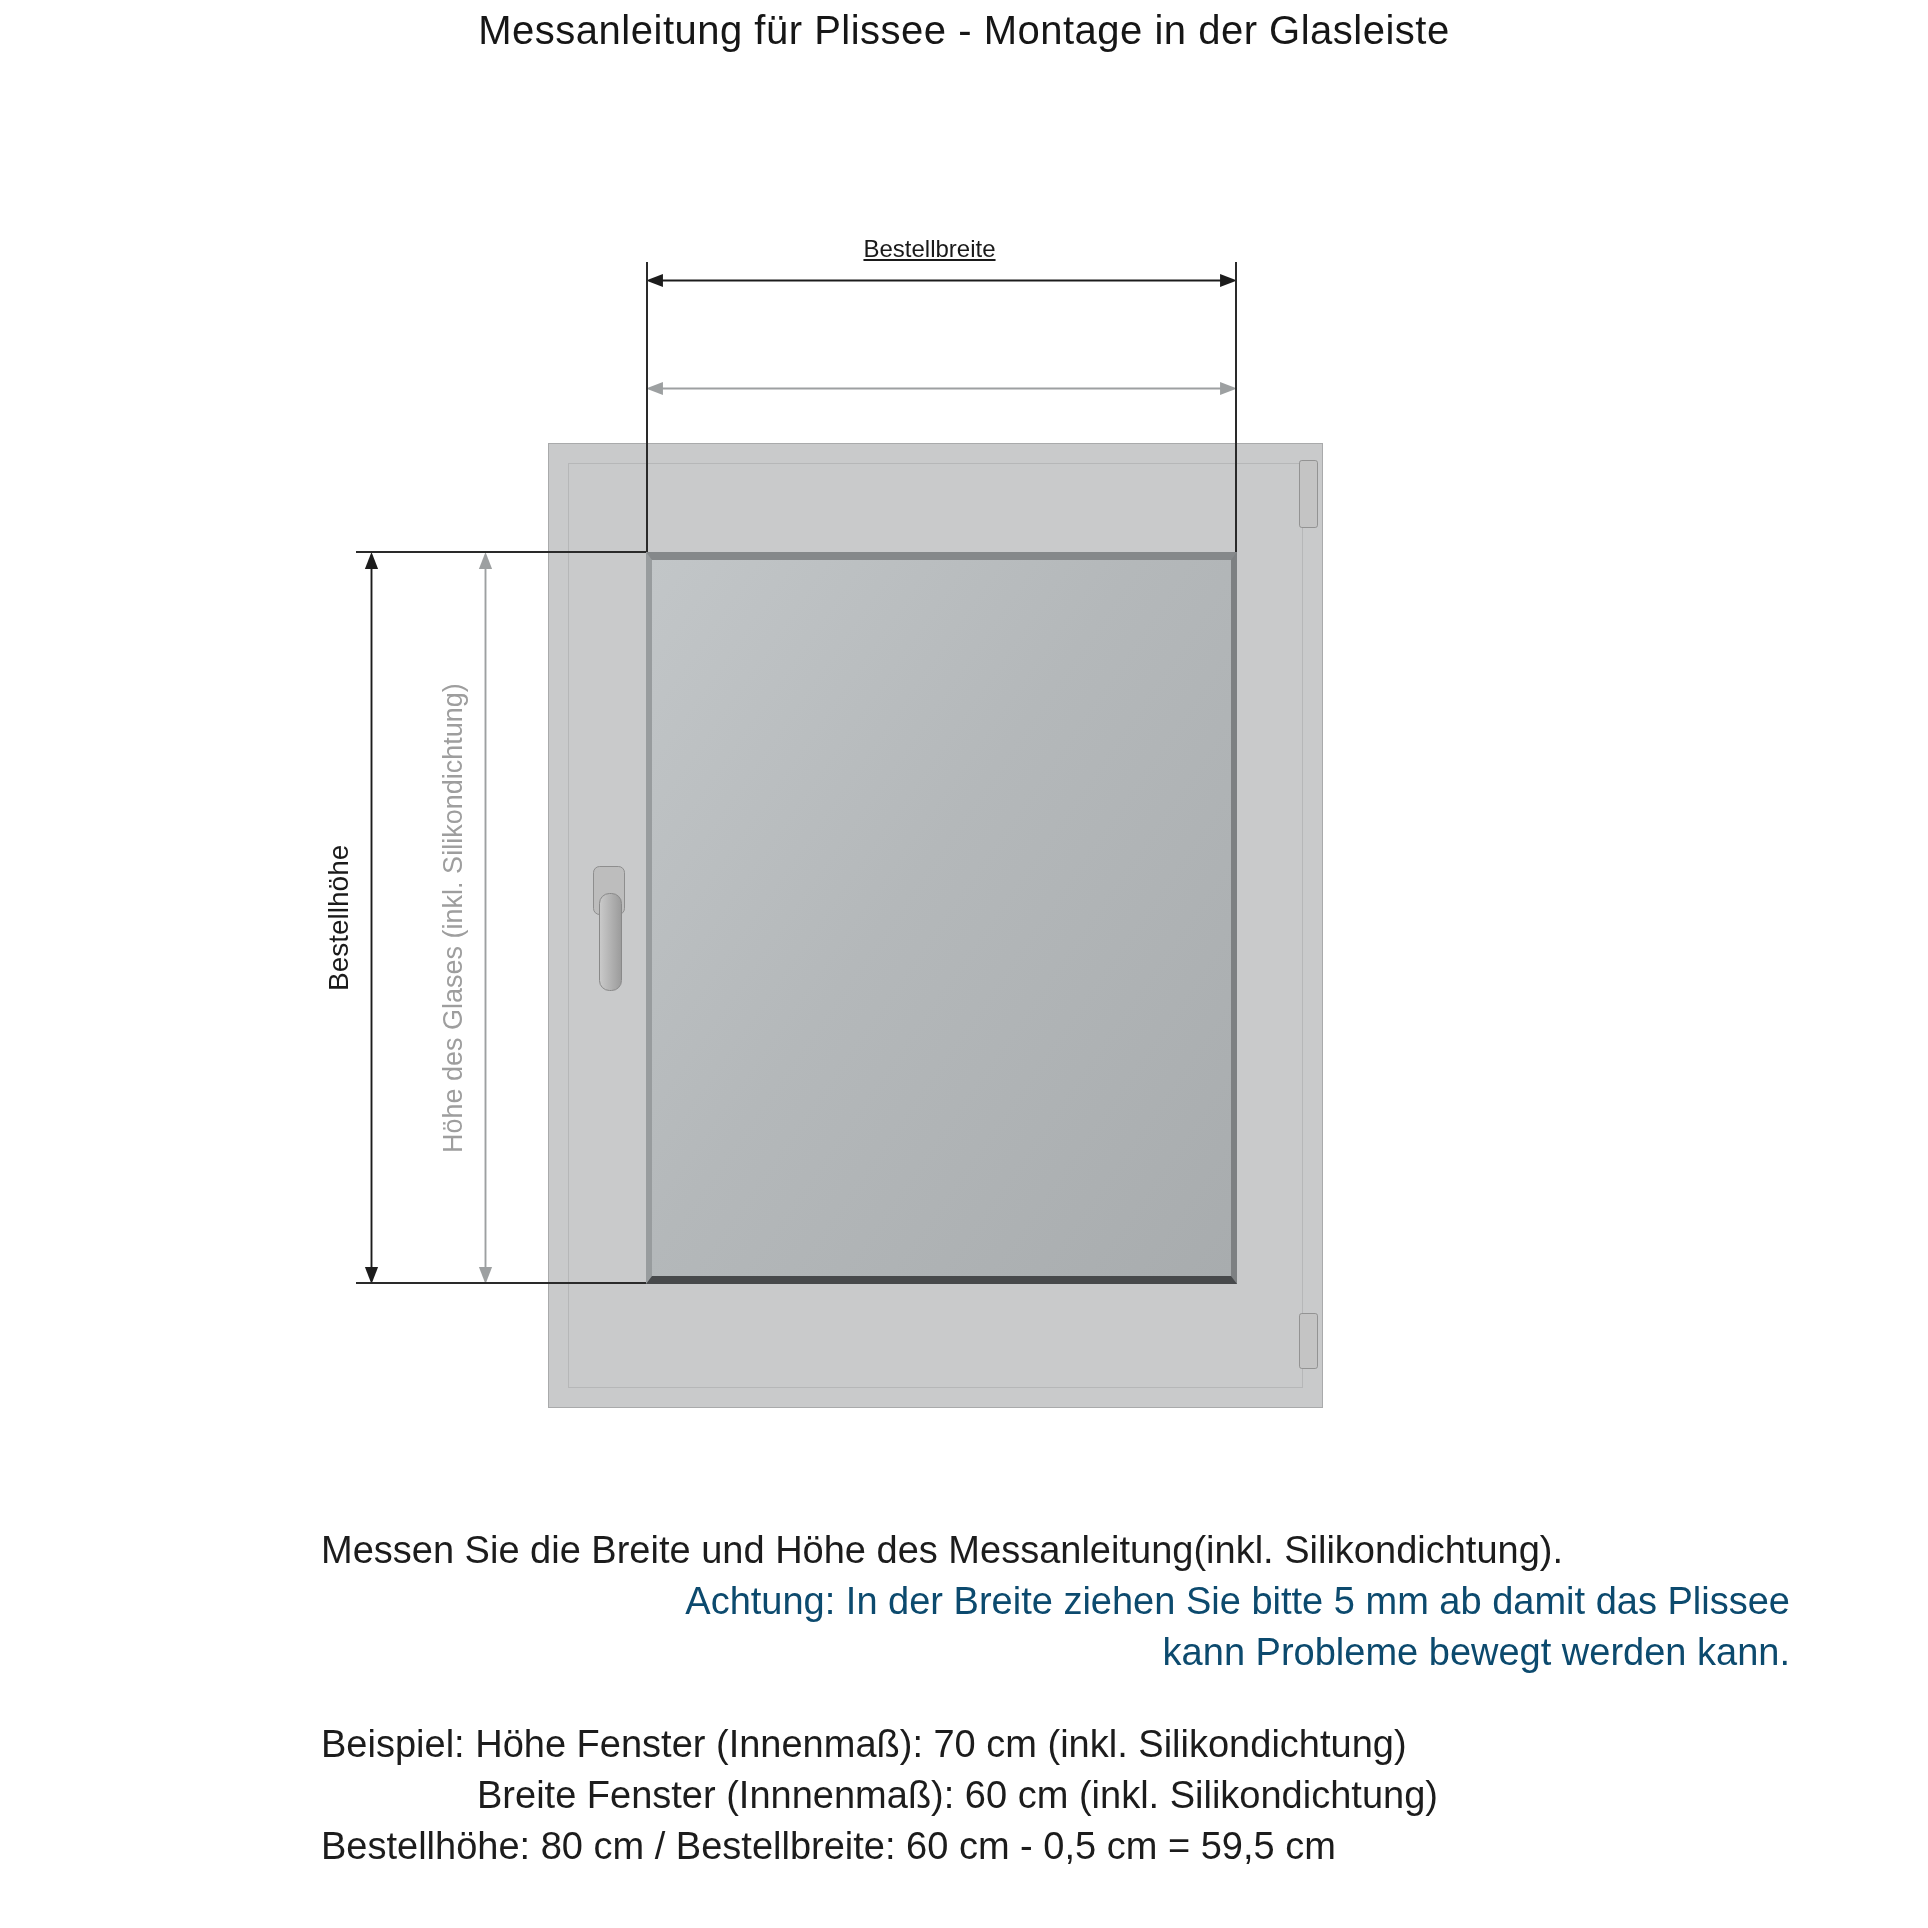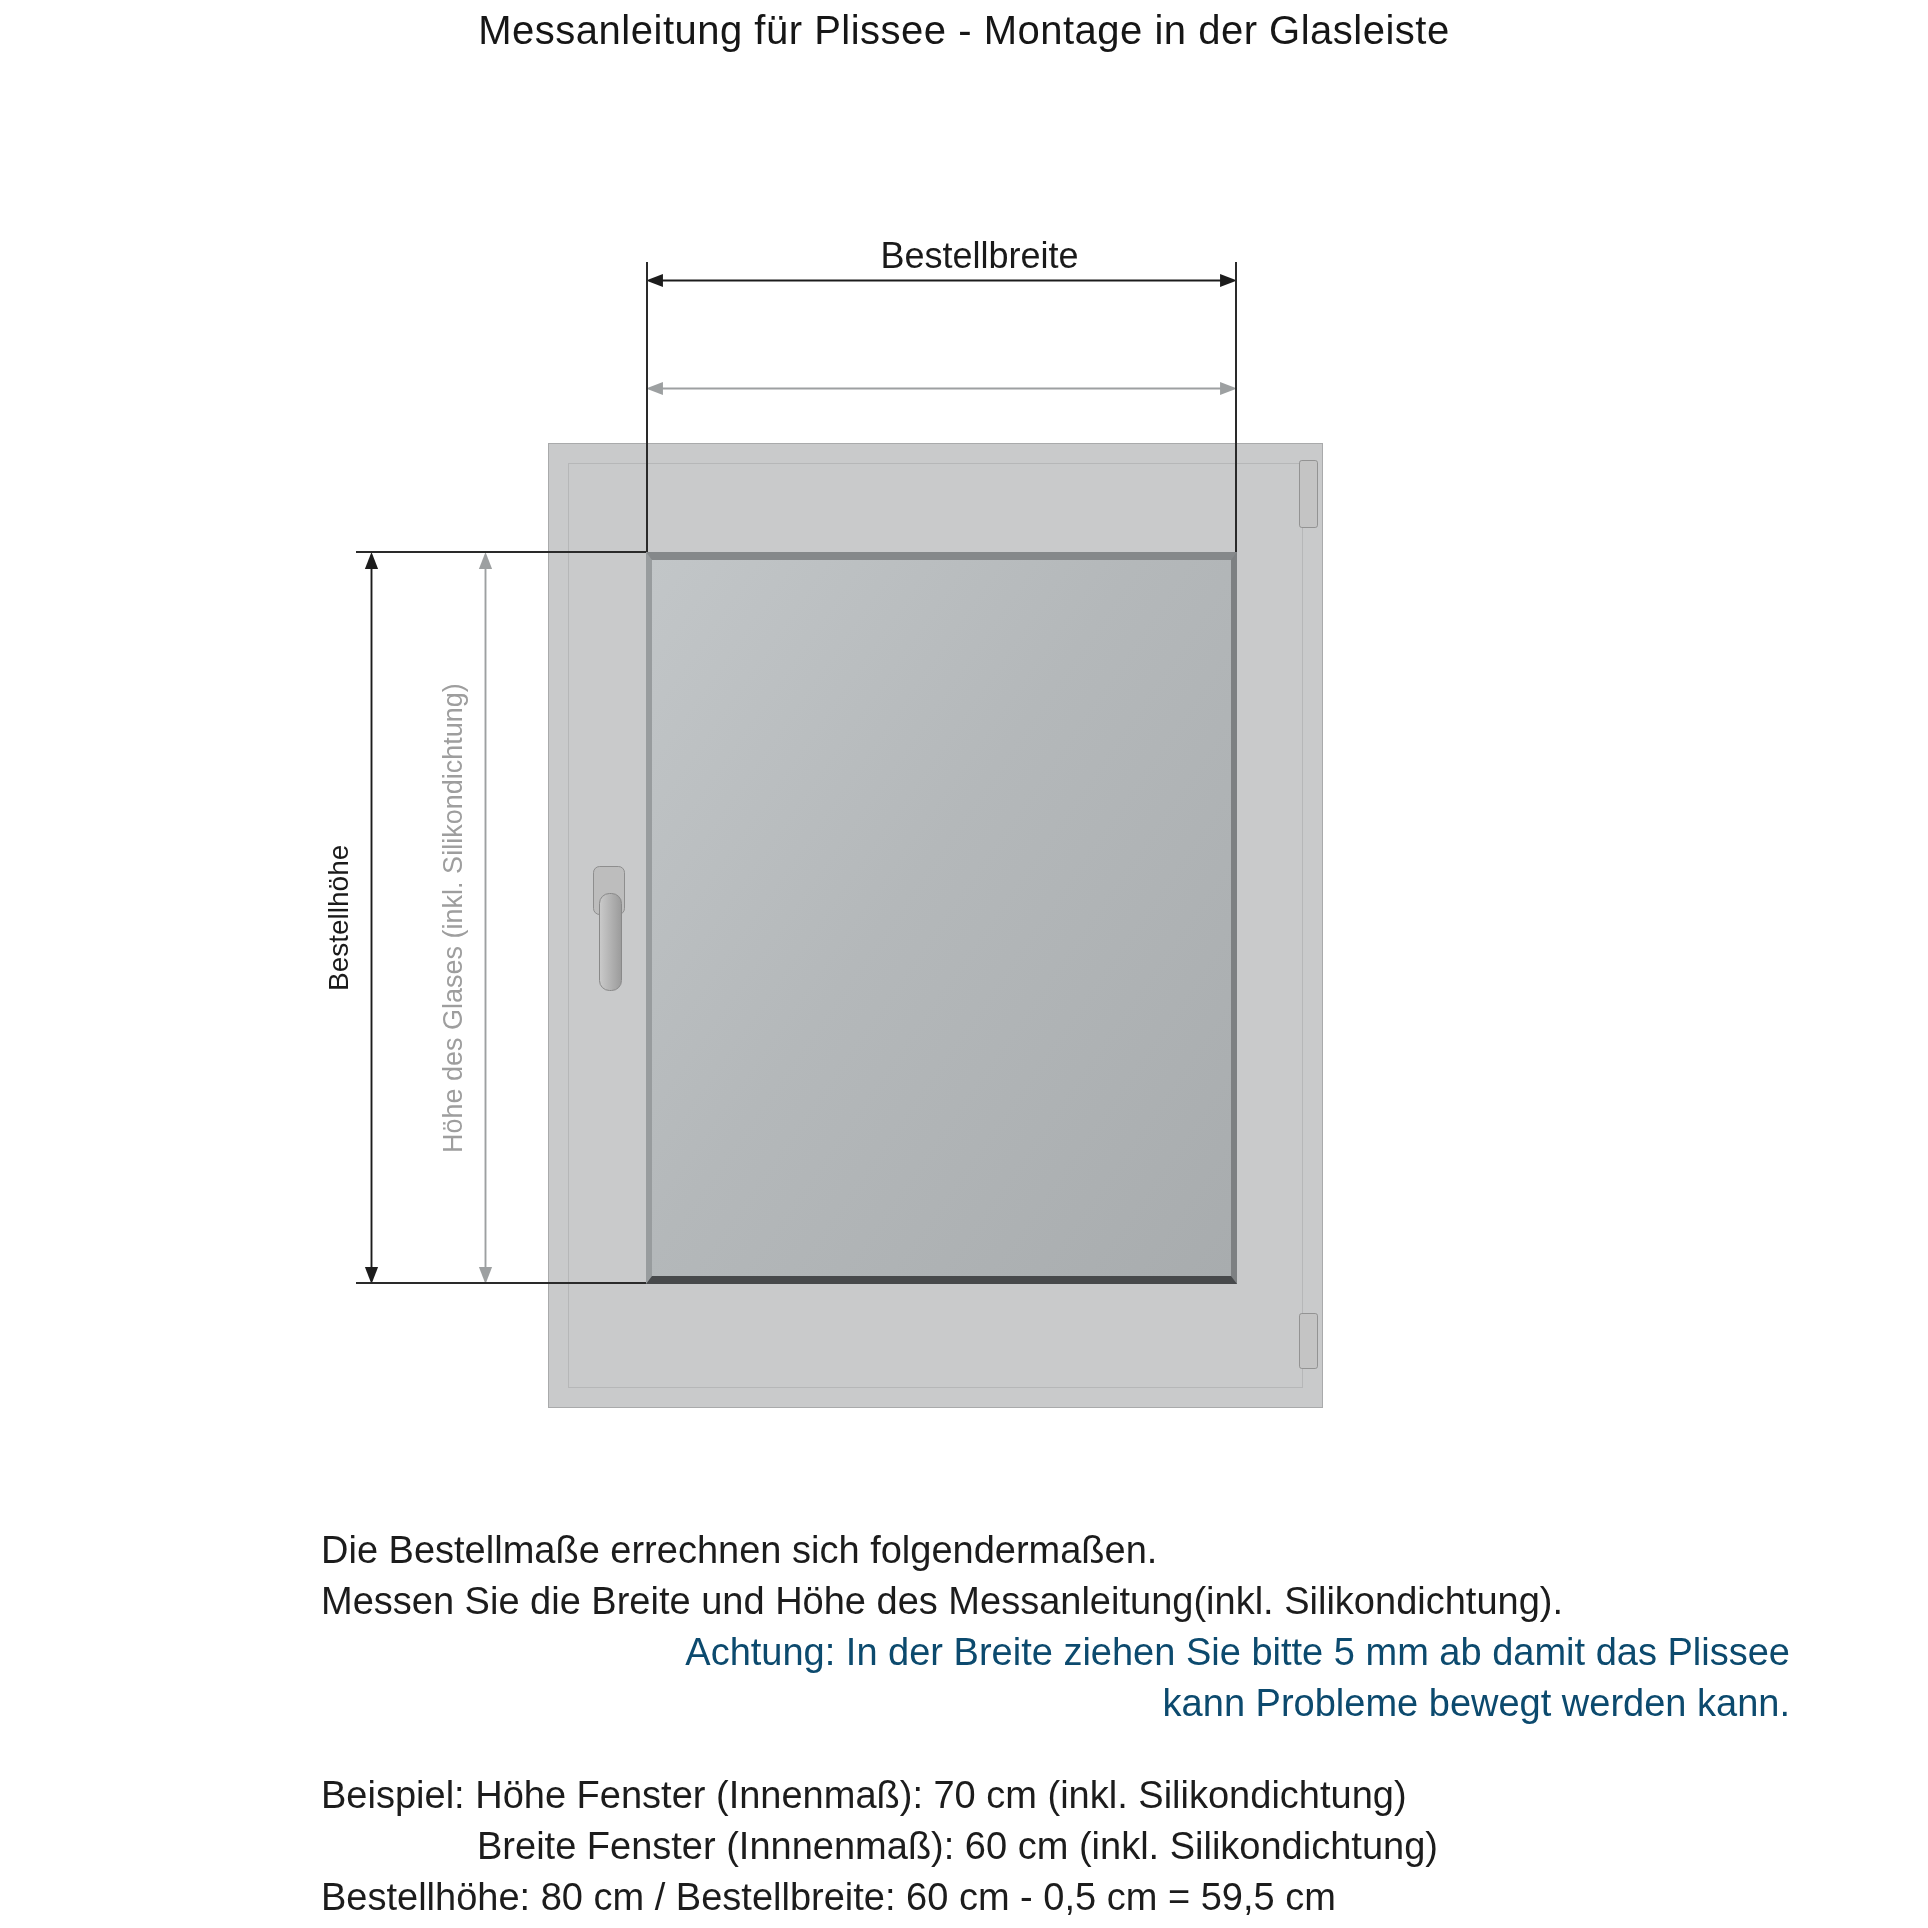--- a/index.html
+++ b/index.html
@@ -52,22 +52,23 @@
   .hinge-top{top:460px;height:68px;}
   .hinge-bottom{top:1313px;height:56px;}
   
   .arrow{position:absolute;}
   .arrow.black line{stroke:#1c1c1c;}
   .arrow.black polygon{fill:#1c1c1c;}
   .arrow.gray line{stroke:#9da0a1;}
   .arrow.gray polygon{fill:#9da0a1;}
   .ext-line{position:absolute;background:#2a2a2a;}
   .dim-label-h{
-    position:absolute;left:684px;width:591px;text-align:center;
-    font-size:36px;
+    position:absolute;left:634px;width:591px;text-align:center;
+    font-size:24px;
+    text-decoration:underline;
   }
   .dim-label-v{
     position:absolute;top:552px;height:732px;
     display:flex;align-items:center;justify-content:center;
     writing-mode:vertical-rl;transform:rotate(180deg);
     font-size:28px;
   }
   .lbl-black{color:#1a1a1a;}
   .lbl-gray{color:#9e9e9e;}
   
@@ -122,21 +123,20 @@
   <svg class="arrow gray" style="left:476px;top:552px;" width="19" height="732" viewBox="0 0 20 777">
     <line x1="10" y1="4" x2="10" y2="773" stroke-width="2"></line>
     <polygon points="10,0 3,18 17,18"></polygon>
     <polygon points="10,777 3,759 17,759"></polygon>
   </svg>
 
   <div class="ext-line" style="left:356px;top:551px;width:290px;height:1.9px;"></div>
   <div class="ext-line" style="left:356px;top:1282px;width:290px;height:1.9px;"></div>
 
   <div class="instructions">
-    <div>Die Bestellmaße errechnen sich folgendermaßen.</div>
     <div>Messen Sie die Breite und Höhe des Messanleitung(inkl. Silikondichtung).</div>
     <div class="warn">Achtung: In der Breite ziehen Sie bitte 5 mm ab damit das Plissee</div>
     <div class="warn">kann Probleme bewegt werden kann.</div>
     <div class="example-block">
       <div>Beispiel: Höhe Fenster (Innenmaß): 70 cm (inkl. Silikondichtung)</div>
       <div class="indent">Breite Fenster (Innnenmaß): 60 cm  (inkl. Silikondichtung)</div>
       <div>Bestellhöhe: 80 cm / Bestellbreite: 60 cm  - 0,5 cm = 59,5 cm</div>
     </div>
   </div>
 

